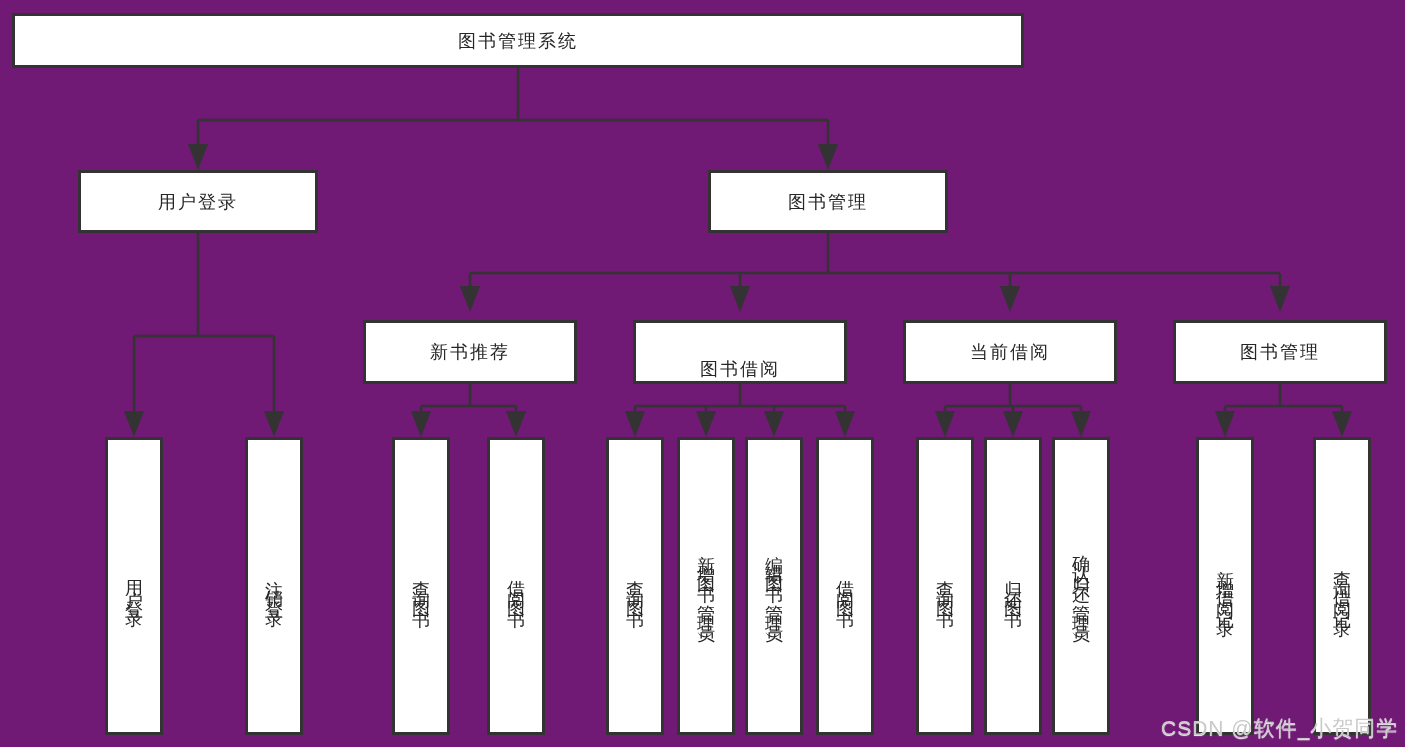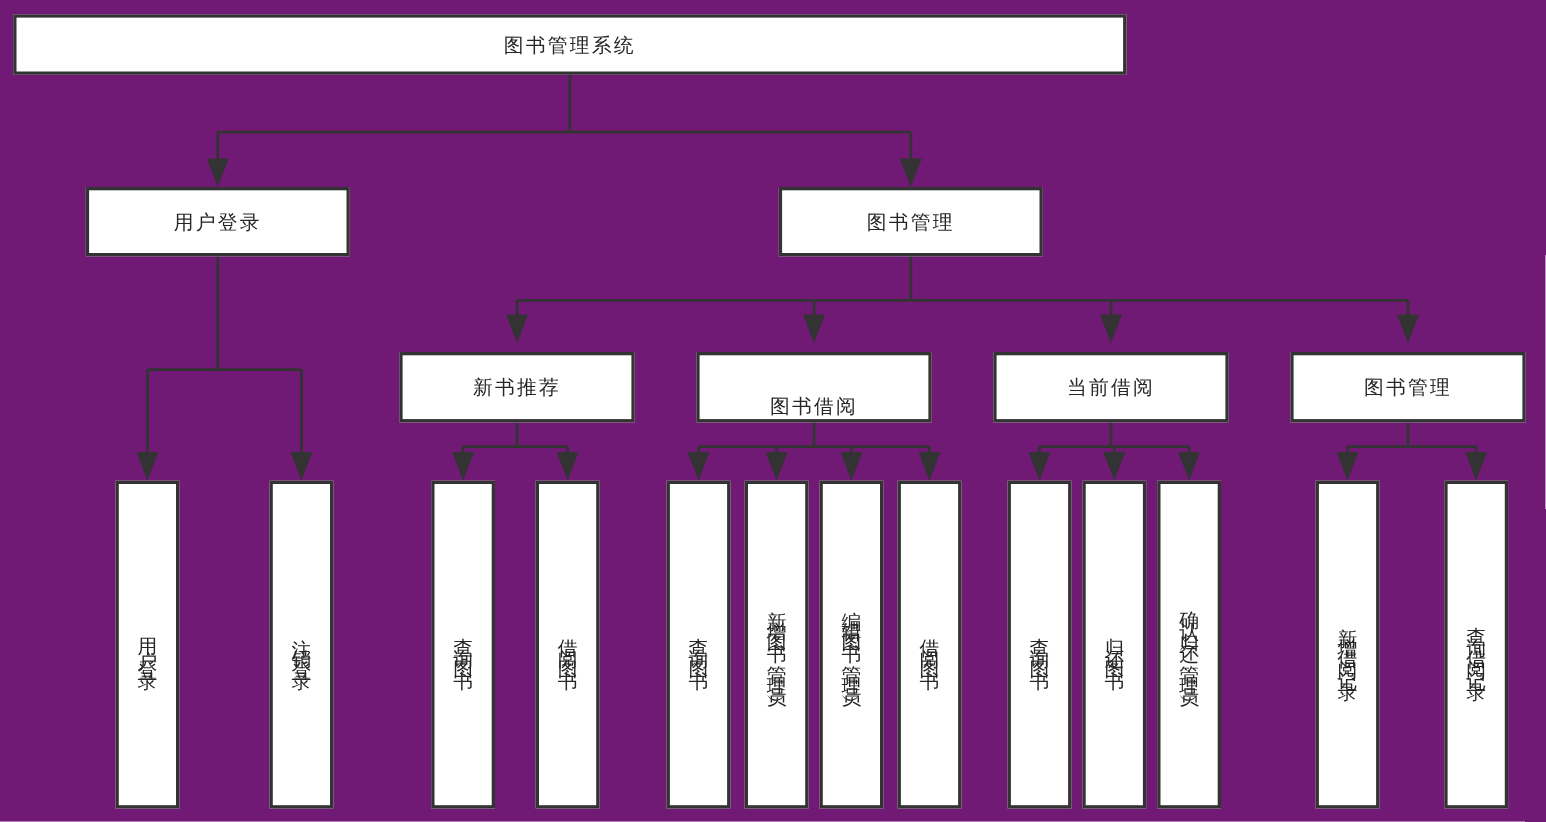--- a/index.html
+++ b/index.html
@@ -164,14 +164,15 @@
     <span>确认归还（管理员）</span>
   </div>
 
   <div class="node leaf-node" style="left:1196px;">
     <span>新增借阅记录</span>
   </div>
   <div class="node leaf-node" style="left:1313px;">
     <span>查询借阅记录</span>
   </div>
 
+  <div class="watermark">CSDN @软件_小贺同学</div>
 
 </div>
 
 </body></html>

